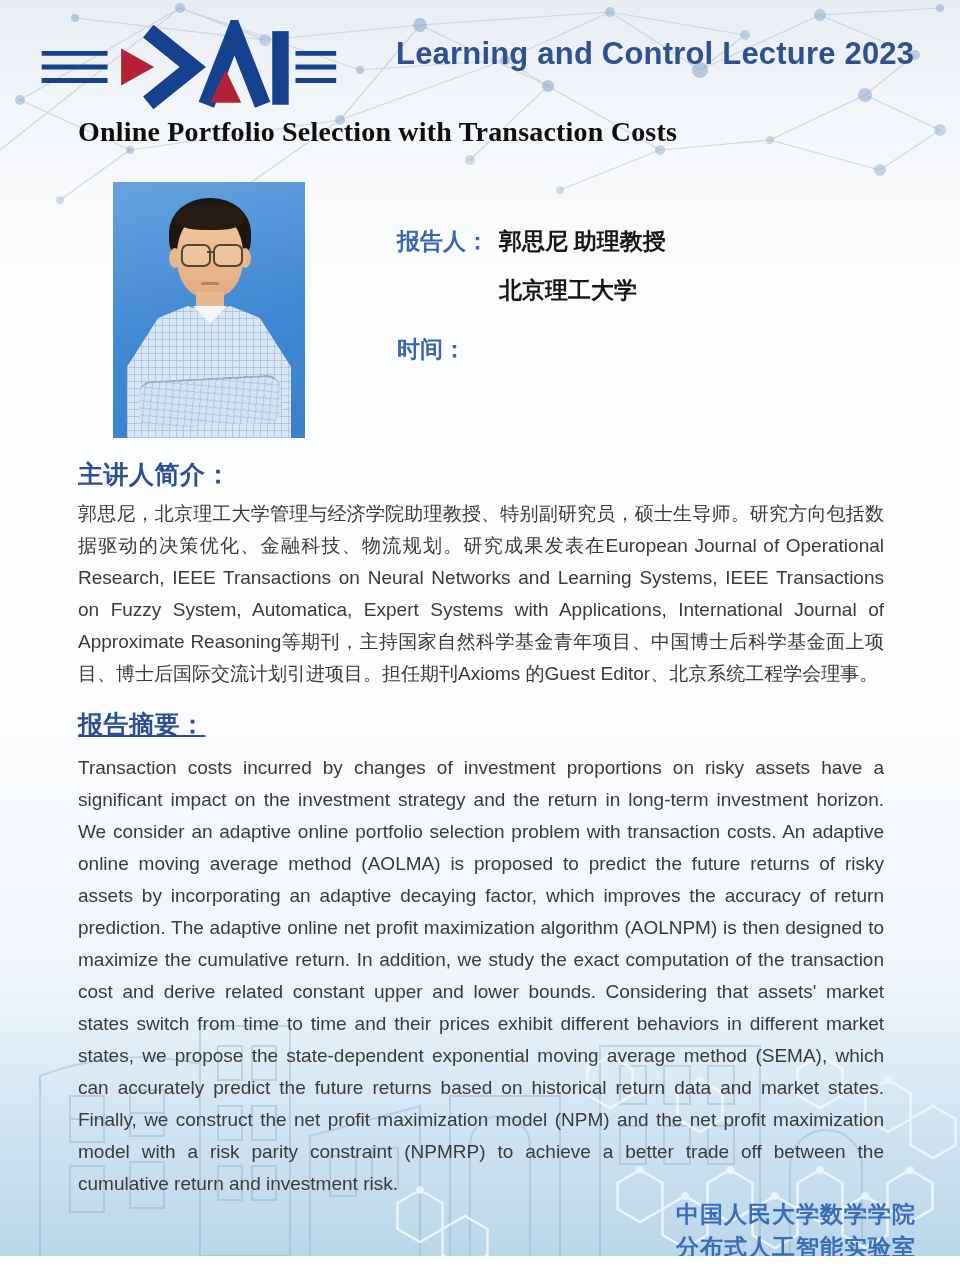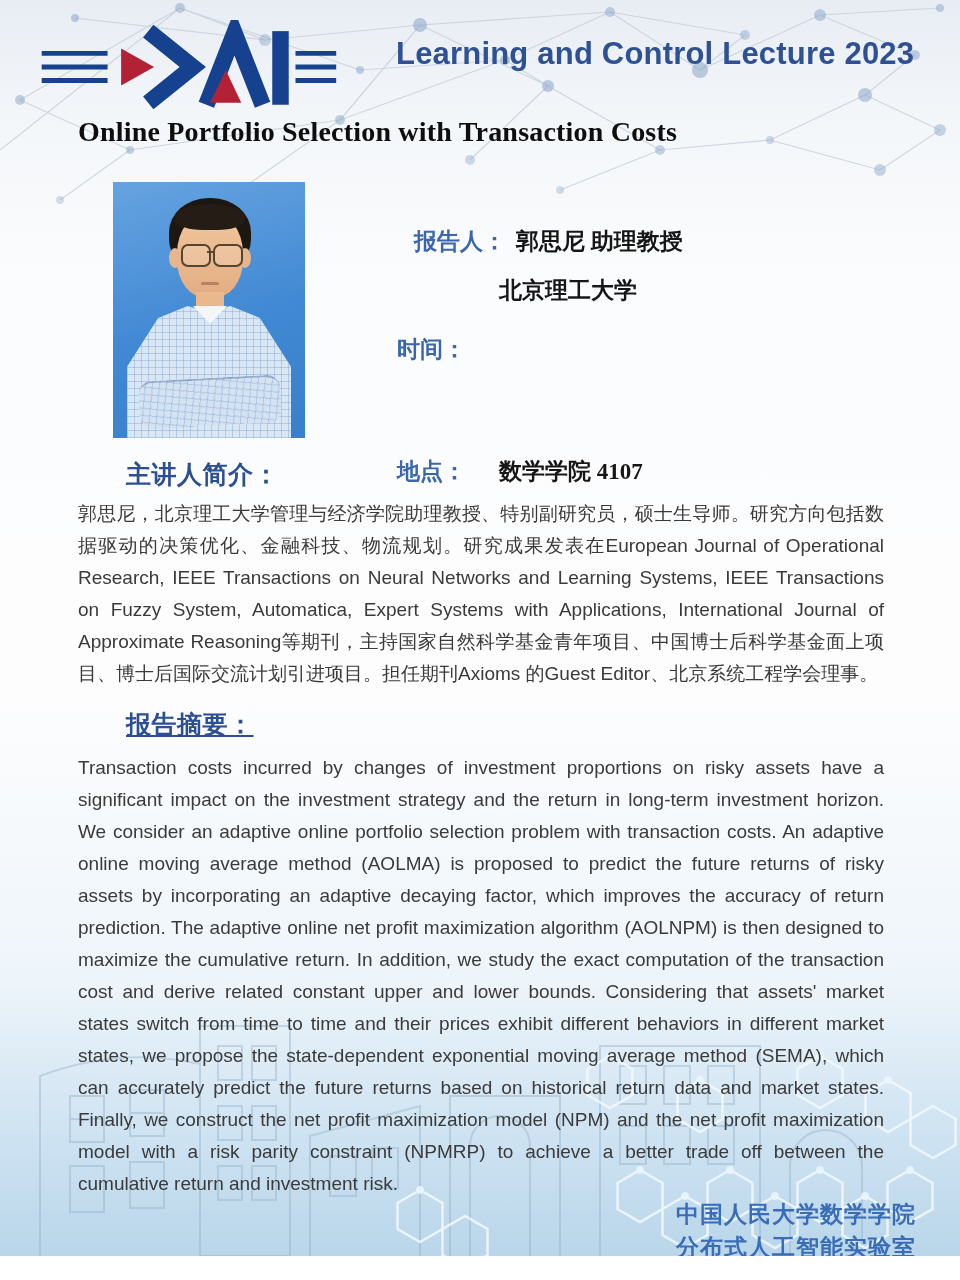--- a/index.html
+++ b/index.html
@@ -52,26 +52,26 @@
     background-image:
       repeating-linear-gradient(8deg,rgba(116,156,206,.38) 0 1px,transparent 1px 7px),
       repeating-linear-gradient(98deg,rgba(116,156,206,.38) 0 1px,transparent 1px 7px);
     border-top:2px solid rgba(84,116,158,.45);transform:rotate(-3deg);}
 
   
   .info{position:absolute;left:397px;top:224px;width:510px;}
   .info-row{display:flex;align-items:baseline;line-height:34px;}
   .info-label{flex:0 0 102px;font-weight:bold;font-size:23px;color:#3a66ad;}
   .info-value{font-family:"Liberation Serif",serif;font-weight:bold;font-size:23px;color:#161616;}
-  .row-speaker{margin-bottom:15px;margin-left:17px;}
+  .row-speaker{margin-bottom:15px;}
   .row-affil{margin-bottom:24px;text-align:center;}
   .row-time{margin-bottom:20px;flex-direction:column;}
 
   
-  .section-heading{position:absolute;left:78px;font-size:25px;font-weight:bold;color:#2c4f93;letter-spacing:.5px;margin-left:48px;}
+  .section-heading{position:absolute;left:78px;font-size:25px;font-weight:bold;color:#2c4f93;letter-spacing:.5px;}
   #bio-heading{top:458px;}
   #abs-heading{top:708px;text-decoration:underline;}
   .body-text{position:absolute;left:78px;width:806px;font-size:19px;line-height:32px;
     color:#3a3a3a;text-align:justify;}
   #bio-text{top:498px;}
   #abs-text{top:752px;}
 
   
   .footer{position:absolute;right:44px;top:1198px;text-align:right;
     font-size:23px;font-weight:600;color:#3a6db8;line-height:33px;letter-spacing:1px;}
@@ -253,24 +253,20 @@
       <span class="info-label">报告人：</span>
       <span class="info-value">郭思尼 助理教授</span>
     </div>
     <div class="info-row row-affil">
       <span class="info-label"></span>
       <span class="info-value">北京理工大学</span>
     </div>
     <div class="info-row row-time">
       <span class="info-label">时间：</span>
     </div>
-    <div class="info-row">
-      <span class="info-label">地点：</span>
-      <span class="info-value">数学学院 4107</span>
-    </div>
   </div>
 
   <div class="section-heading" id="bio-heading">主讲人简介：</div>
   <div class="body-text" id="bio-text">郭思尼，北京理工大学管理与经济学院助理教授、特别副研究员，硕士生导师。研究方向包括数据驱动的决策优化、金融科技、物流规划。研究成果发表在European Journal of Operational Research, IEEE Transactions on Neural Networks and Learning Systems, IEEE Transactions on Fuzzy System, Automatica, Expert Systems with Applications, International Journal of Approximate Reasoning等期刊，主持国家自然科学基金青年项目、中国博士后科学基金面上项目、博士后国际交流计划引进项目。担任期刊Axioms 的Guest Editor、北京系统工程学会理事。</div>
 
   <div class="section-heading" id="abs-heading">报告摘要：</div>
   <div class="body-text" id="abs-text">Transaction costs incurred by changes of investment proportions on risky assets have a significant impact on the investment strategy and the return in long-term investment horizon. We consider an adaptive online portfolio selection problem with transaction costs. An adaptive online moving average method (AOLMA) is proposed to predict the future returns of risky assets by incorporating an adaptive decaying factor, which improves the accuracy of return prediction. The adaptive online net profit maximization algorithm (AOLNPM) is then designed to maximize the cumulative return. In addition, we study the exact computation of the transaction cost and derive related constant upper and lower bounds. Considering that assets' market states switch from time to time and their prices exhibit different behaviors in different market states, we propose the state-dependent exponential moving average method (SEMA), which can accurately predict the future returns based on historical return data and market states. Finally, we construct the net profit maximization model (NPM) and the net profit maximization model with a risk parity constraint (NPMRP) to achieve a better trade off between the cumulative return and investment risk.</div>
 
   <div class="footer">
     <div>中国人民大学数学学院</div>

